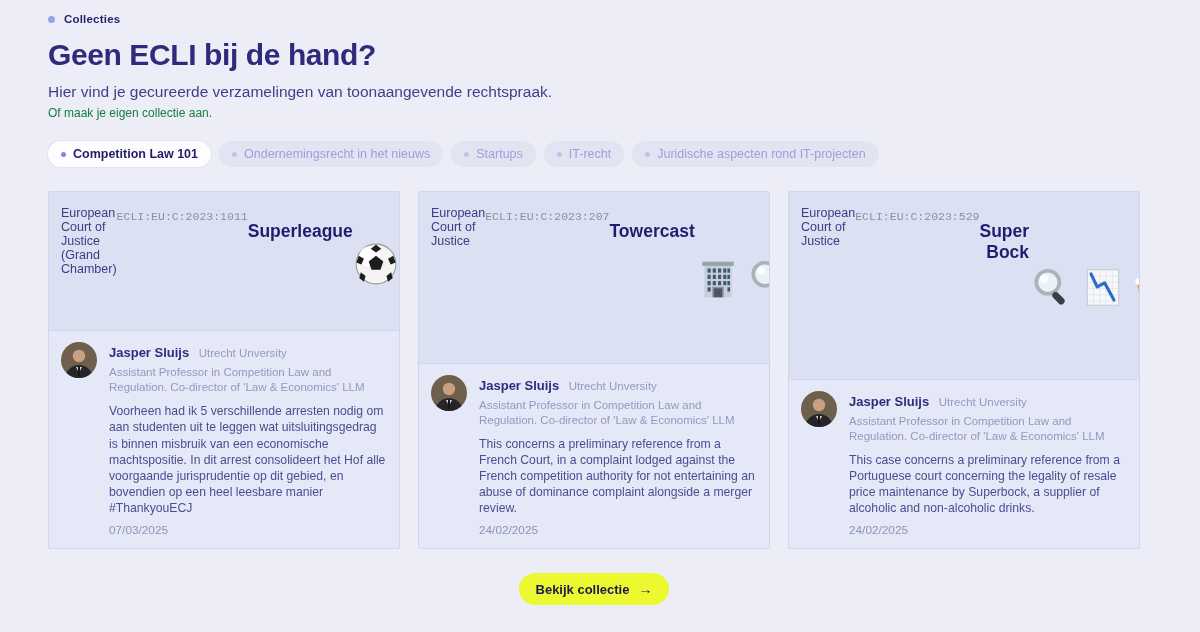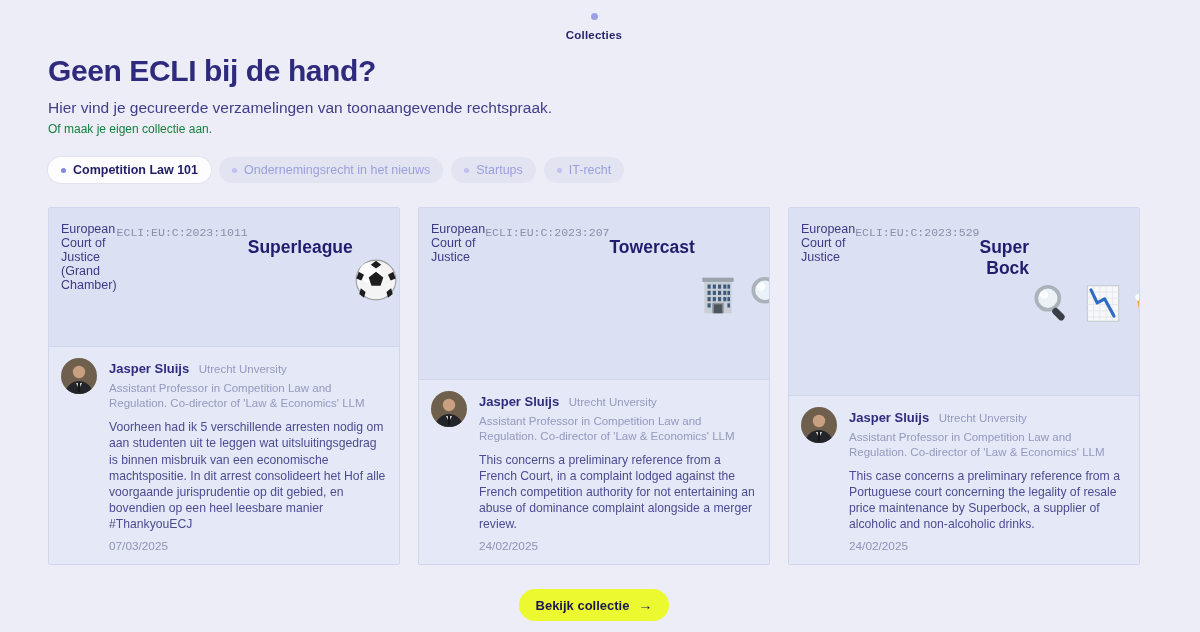--- a/index.html
+++ b/index.html
@@ -7,21 +7,21 @@
   body {
     width: 1200px; height: 632px;
     background: #ecedf7;
     font-family: "Liberation Sans", sans-serif;
     color: #3c3b85;
     overflow: hidden;
   }
   .page { padding: 13px 60px 0 48px; }
 
   
-  .eyebrow { display: flex; align-items: center; gap: 9px; flex-direction: column; }
+  .eyebrow { display: flex; align-items: center; gap: 9px; }
   .eyebrow-dot { width: 7px; height: 7px; border-radius: 50%; background: #9aa1e8; }
   .eyebrow-label { font-size: 11.5px; font-weight: 700; color: #27246d; letter-spacing: .2px; }
   h1.page-title {
     margin: 13px 0 0; font-size: 30px; font-weight: 800;
     color: #2f2b7c; letter-spacing: -0.4px;
   }
   .sub { margin: 11px 0 0; font-size: 15.5px; color: #403e8a; }
   .sub-link { margin: 5px 0 0; font-size: 12px; color: #15803d; cursor: pointer; }
 
   
@@ -98,20 +98,24 @@
       <span class="dot"></span>
       <span>Ondernemingsrecht in het nieuws</span>
     </div>
     <div class="pill inactive">
       <span class="dot"></span>
       <span>Startups</span>
     </div>
     <div class="pill inactive">
       <span class="dot"></span>
       <span>IT-recht</span>
+    </div>
+    <div class="pill inactive">
+      <span class="dot"></span>
+      <span>Juridische aspecten rond IT-projecten</span>
     </div>
   </nav>
 
   <main class="cards">
 
     <article class="card">
       <div class="card-top">
         <div class="court">European Court of Justice (Grand Chamber)</div>
         <div class="ecli">ECLI:EU:C:2023:1011</div>
         <h2 class="case-title">Superleague</h2>

